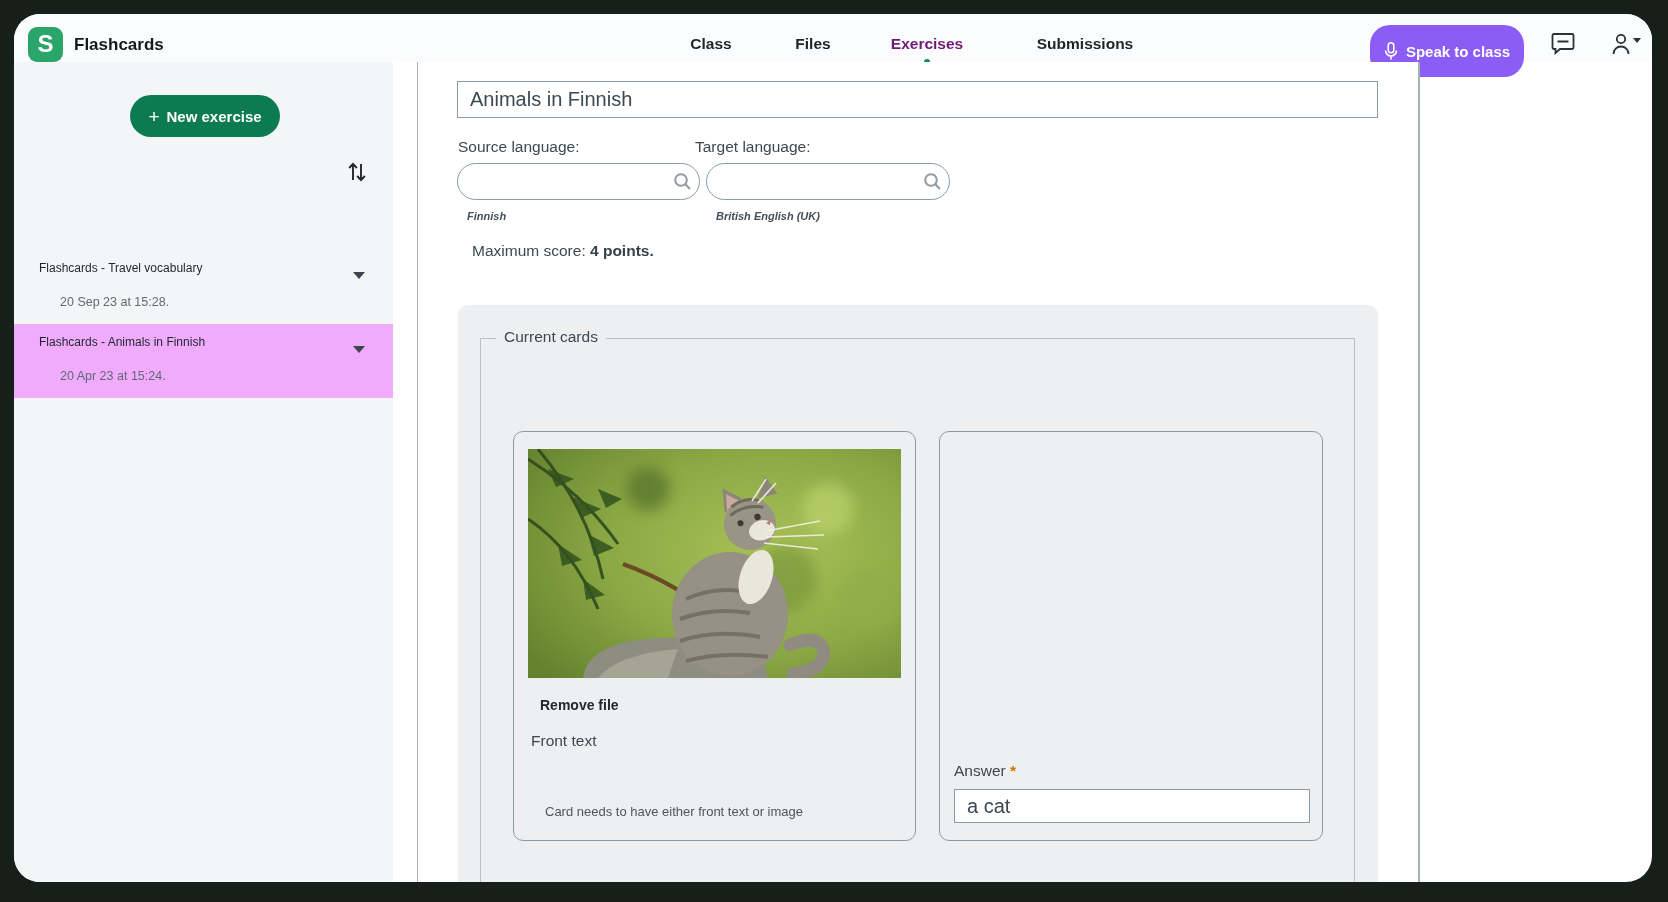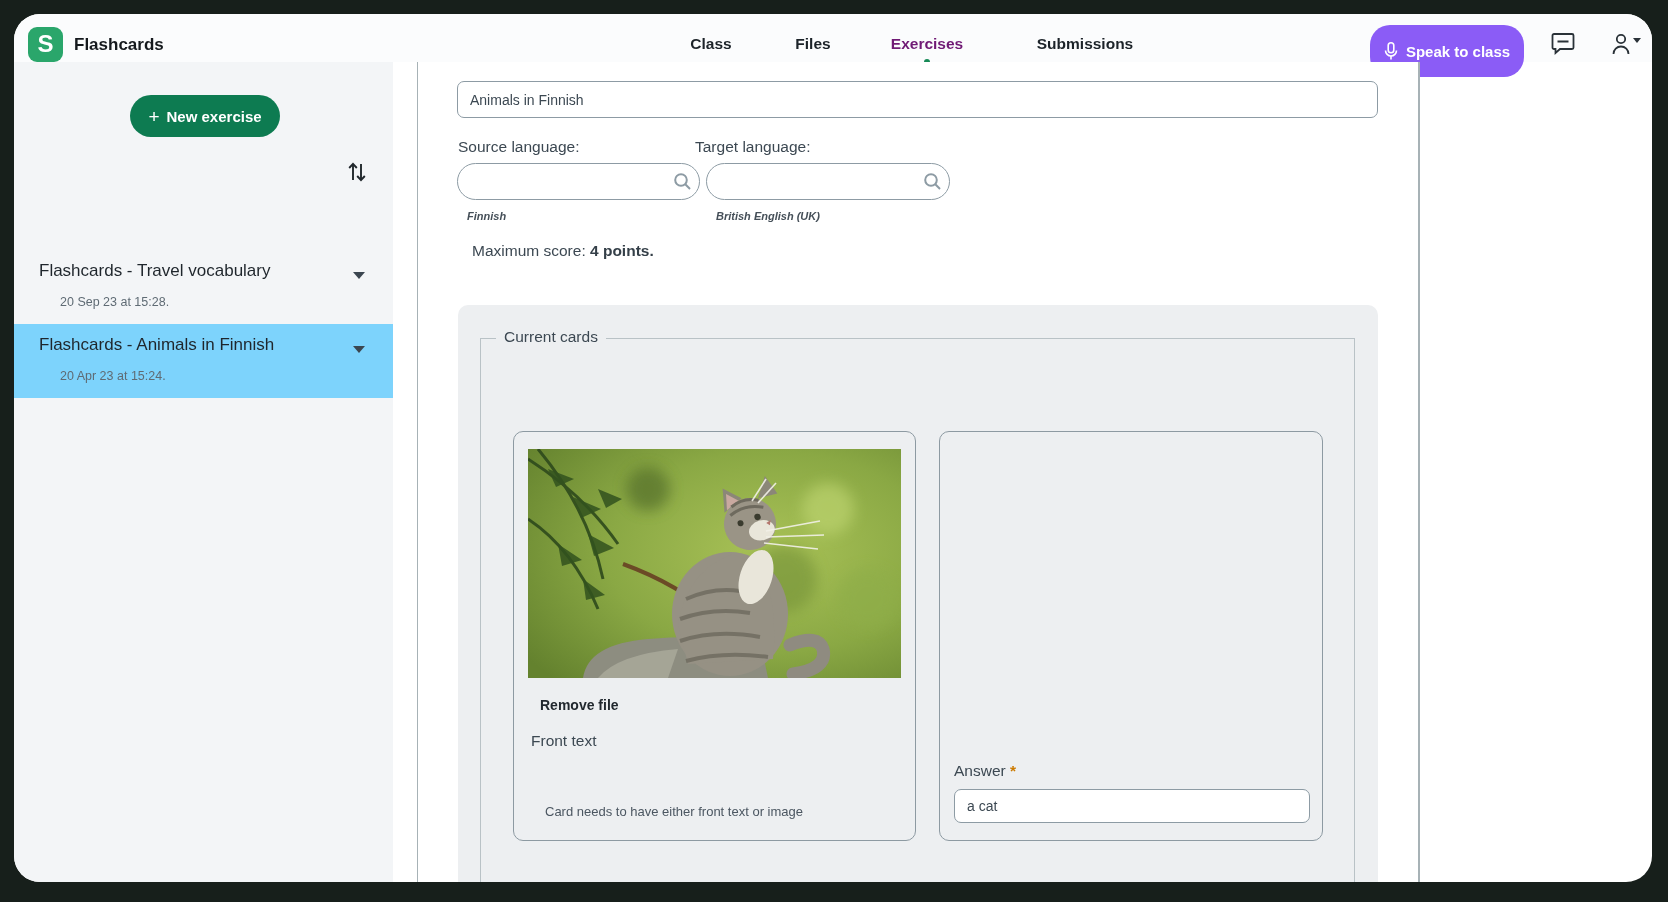--- a/index.html
+++ b/index.html
@@ -39,33 +39,33 @@
   .sidebar { position:absolute; left:0; top:48px; width:379px; height:820px; background:#f3f5f7; }
   .new-exercise-btn {
     position:absolute; left:116px; top:33px; width:150px; height:42px;
     background:#0d7b51; border:none; border-radius:21px; color:#fff;
     font-family:"Liberation Sans", sans-serif; font-size:15px; font-weight:bold;
     display:flex; align-items:center; justify-content:center; gap:7px; cursor:pointer;
   }
   .new-exercise-btn .plus { font-size:19px; font-weight:normal; line-height:19px; }
   .sort-btn { position:absolute; left:330px; top:98px; width:26px; height:26px; }
   .sb-item { position:absolute; left:0; width:379px; height:74px; }
-  .sb-item.selected { background:#7dd3fc; }
-  .sb-item-title { position:absolute; left:25px; top:11px; font-size:17px; color:#1f262c; }
+  .sb-item.selected { background:#f0abfc; }
+  .sb-item-title { position:absolute; left:25px; top:11px; font-size:12px; color:#1f262c; }
   .sb-item-date { position:absolute; left:46px; top:45px; font-size:12.5px; color:#5f6b74; }
   .caret-btn { position:absolute; left:334px; top:14px; width:22px; height:18px; background:none; border:none; cursor:pointer; }
   .caret { width:0; height:0; border-left:6px solid transparent; border-right:6px solid transparent; border-top:7px solid #3b4650; margin:5px auto 0; }
   
   .v-divider { position:absolute; top:48px; width:1.5px; height:820px; background:#a7b2b6; }
   .scroll-track { position:absolute; left:1387px; top:48px; width:9px; height:820px; background:#f0f2f3; border-radius:4px; }
   
   .content { position:absolute; left:404px; top:48px; width:1000px; height:820px; background:#fff; }
   .text-input {
-    position:absolute; background:#fff; border:1.5px solid #8d9ba4; border-radius:7px;
-    font-family:"Liberation Sans", sans-serif; font-size:14px; color:#3c4852; padding:8px 12px; outline:none;
+    position:absolute; background:#fff; border:1.5px solid #8d9ba4; border-radius:0;
+    font-family:"Liberation Sans", sans-serif; font-size:20px; color:#3c4852; padding:8px 12px; outline:none;
   }
   .field-label { position:absolute; font-size:15.5px; color:#3c4852; }
   .pill-input {
     position:absolute; height:37px; background:#fff; border:1.5px solid #8d9ba4; border-radius:19px;
     font-family:"Liberation Sans", sans-serif; font-size:15px; color:#3c4852; padding:0 38px 0 16px; outline:none;
   }
   .pill-search-icon { position:absolute; pointer-events:none; }
   .mini-label { position:absolute; font-size:11px; font-weight:bold; color:#454f58;font-style:italic; }
   .max-score { position:absolute; left:54px; top:180px; font-size:15.5px; color:#3c4852; }
   .max-score b { color:#343f48; }

